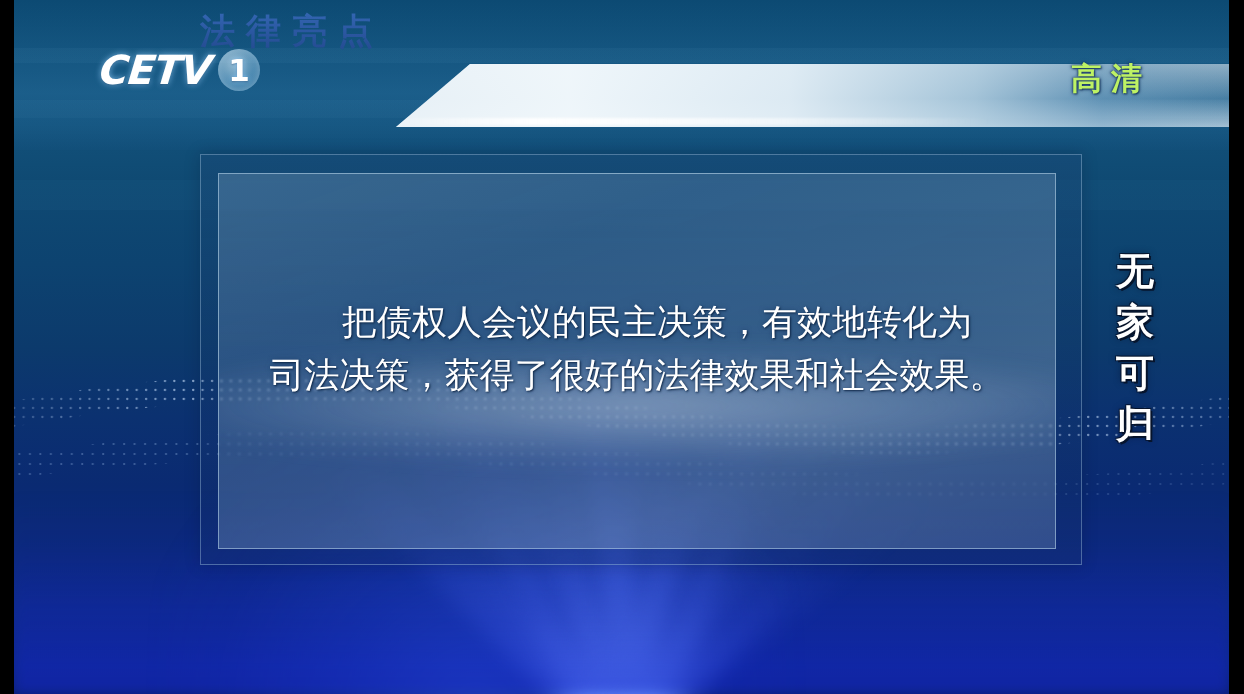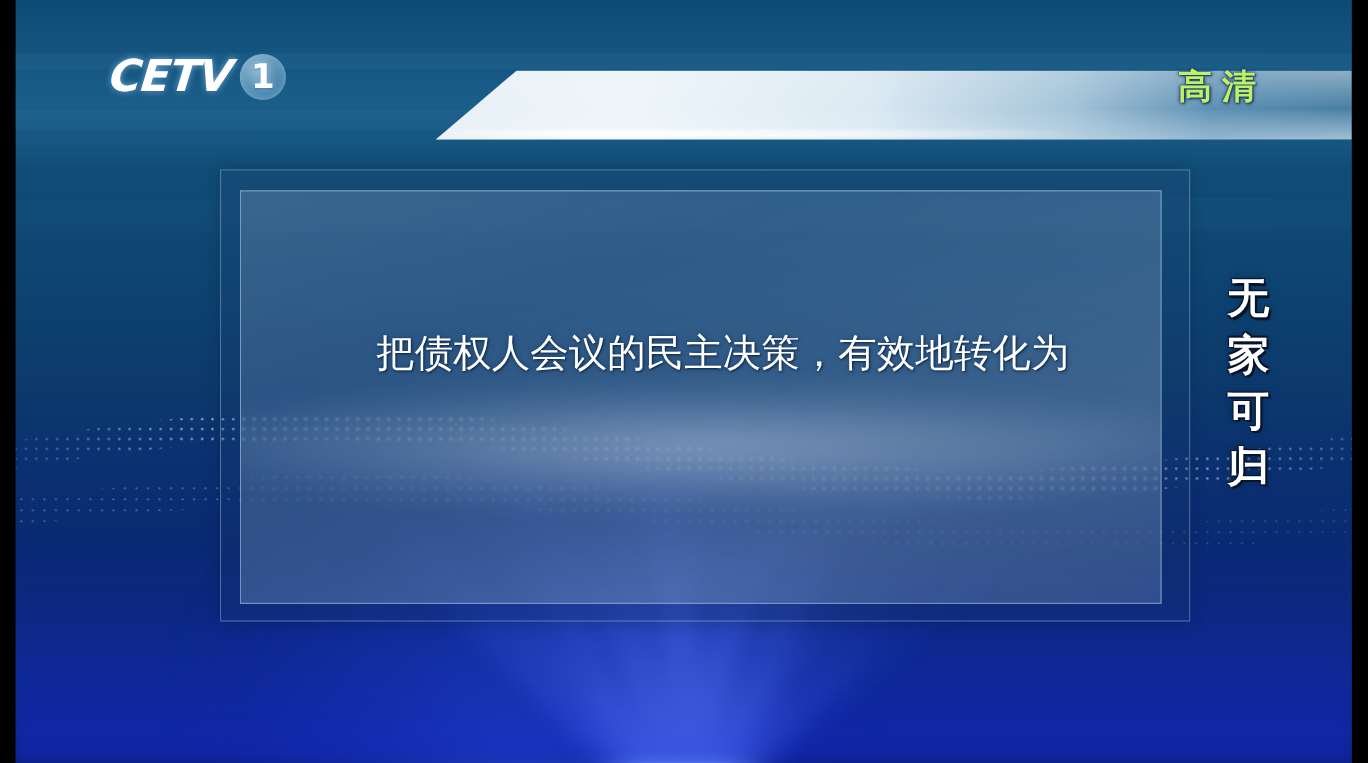--- a/index.html
+++ b/index.html
@@ -403,28 +403,30 @@
     <div id="logo">
       <div class="wordmark">CETV</div>
       <div class="chnum">
         <span>1</span>
       </div>
     </div>
 
     <div id="banner">
       <div class="sheen"></div>
     </div>
+    <div id="banner-title">法律亮点</div>
 
     <div id="hd-badge">高清</div>
 
     <div id="panel-outer">
       <div id="panel-inner">
         <div class="inner-sheen"></div>
         <div id="caption">
           <span class="l1">把债权人会议的民主决策，有效地转化为</span>
+          <span class="l2">司法决策，获得了很好的法律效果和社会效果。</span>
         </div>
       </div>
     </div>
 
     <div id="vertical-title">
       <span>无</span>
       <span>家</span>
       <span>可</span>
       <span>归</span>
     </div>

